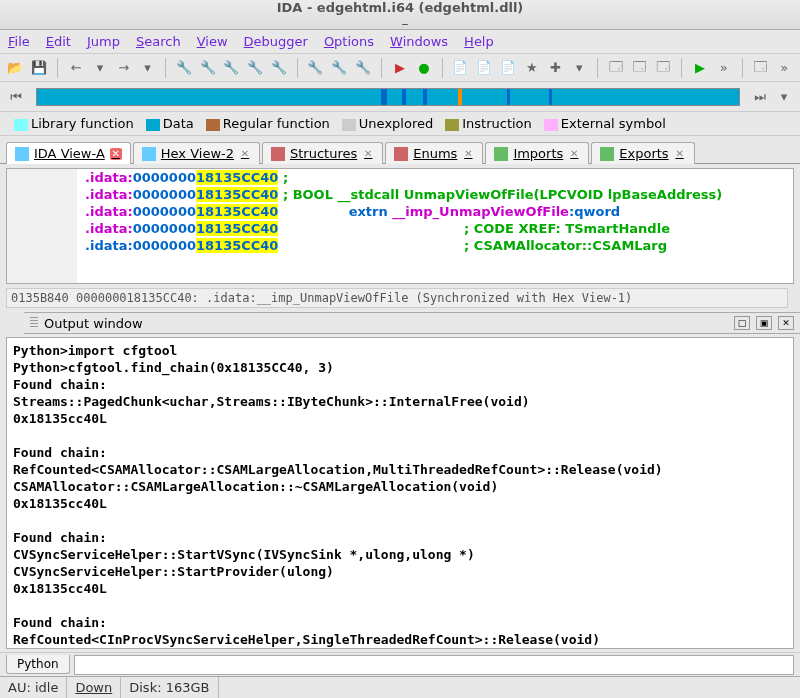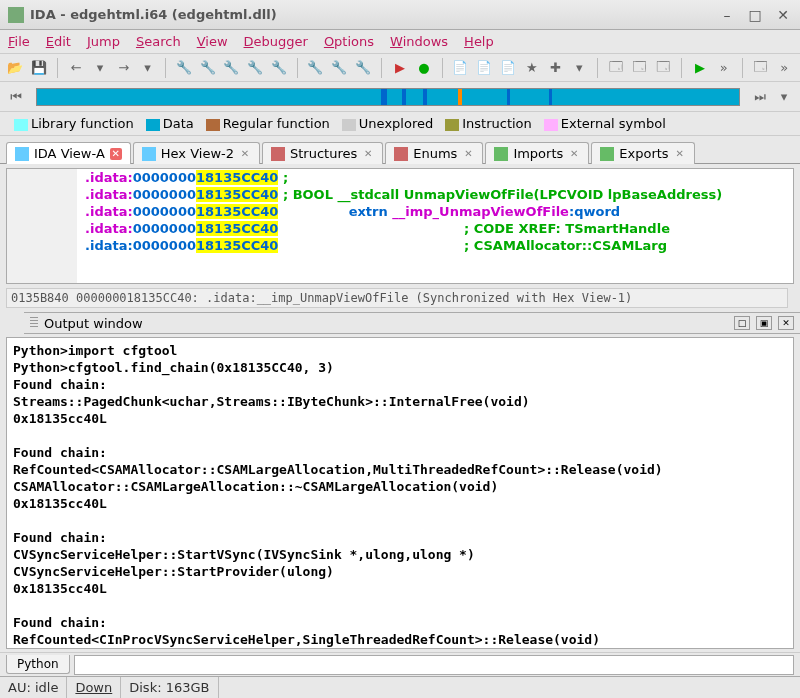--- a/index.html
+++ b/index.html
@@ -1,36 +1,36 @@
 <!DOCTYPE html>
 <html><head>
 <meta charset="utf-8">
 <style>
 * { margin:0; padding:0; box-sizing:border-box; font-family:"DejaVu Sans",Arial,sans-serif; font-size:13px; }
 body { background:#e8e8e8; width:800px; height:698px; overflow:hidden; display:flex; flex-direction:column; }
-.titlebar { background:linear-gradient(#ececec,#dcdcdc); height:30px; display:flex; align-items:center; padding:0 8px; border-bottom:1px solid #aaa; }
+.titlebar { background:linear-gradient(#ececec,#dcdcdc); height:30px; display:flex; align-items:center; padding:0 8px; border-bottom:1px solid #aaa;flex-direction:column; }
 .titlebar .icon { width:16px; height:16px; background:#7a7; display:inline-block; margin-right:6px; }
 .titlebar .title { font-weight:bold; color:#555; flex:1; }
 .titlebar .winbtn { width:18px; height:18px; margin-left:10px; display:flex; align-items:center; justify-content:center; color:#555; font-size:14px; }
 .menubar { background:#e8e8e8; height:24px; display:flex; align-items:center; padding:0 8px; gap:16px; border-bottom:1px solid #ccc; }
-.menubar span { color:#be185d; }
+.menubar span { color:#6d28d9; }
 .menubar span u { text-decoration:underline; }
 .toolbar { background:#e8e8e8; height:28px; display:flex; align-items:center; padding:0 6px; gap:4px; border-bottom:1px solid #ccc; }
 .tbtn { width:20px; height:20px; display:flex; align-items:center; justify-content:center; font-size:13px; color:#666; }
 .tbtn.blue { color:#26a; }
 .tbtn.yellow { color:#cc0; }
 .tbtn.green { color:#0a0; }
 .tbtn.red { color:#c33; }
 .sep { width:1px; height:20px; background:#bbb; margin:0 4px; }
 .navbar { background:#e8e8e8; height:30px; display:flex; align-items:center; padding:0 6px; gap:4px; border-bottom:1px solid #ccc; }
 .navstrip { flex:1; height:18px; background:#00a7d0; position:relative; margin:0 6px; border:1px solid #888; }
 .navstrip .mark { position:absolute; top:0; height:100%; }
 .legend { background:#e8e8e8; height:24px; display:flex; align-items:center; padding:0 14px; gap:12px; border-bottom:1px solid #ccc; font-size:12px; }
 .legend .sw { width:14px; height:12px; display:inline-block; margin-right:3px; vertical-align:middle; }
-.tabs { background:#e8e8e8; height:28px; display:flex; align-items:end; padding:0 6px; gap:0; border-bottom:1px solid #999; }
+.tabs { background:#e8e8e8; height:28px; display:flex; align-items:end; padding:0 6px; gap:0; border-bottom:1px solid #999;text-decoration:underline; }
 .tab { background:#f2f2f2; border:1px solid #aaa; border-bottom:none; padding:3px 8px; margin-right:2px; display:flex; align-items:center; gap:5px; font-size:12px; position:relative; top:1px; border-radius:3px 3px 0 0; }
 .tab.active { background:#fff; }
 .tab .ticon { width:14px; height:14px; display:inline-block; }
 .tab .close { width:12px; height:12px; font-size:10px; color:#888; display:flex; align-items:center; justify-content:center; }
 .codeview { background:#fff; border:1px solid #aaa; margin:4px 6px; height:116px; position:relative; overflow:hidden; font-family:"DejaVu Sans Mono",monospace; font-size:13px; }
 .codeview .gutter { position:absolute; left:0; top:0; width:70px; height:100%; background:#f0f0f0; }
 .codeline { white-space:pre; line-height:17px; padding-left:78px; }
 .seg-mag { color:#c0c; font-weight:bold; }
 .seg-blue { color:#06c; font-weight:bold; }
 .addr-hl { background:#ff0; color:#06c; font-weight:bold; }

